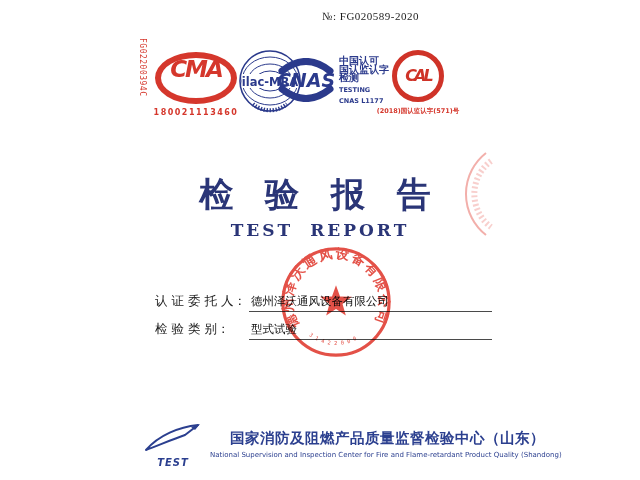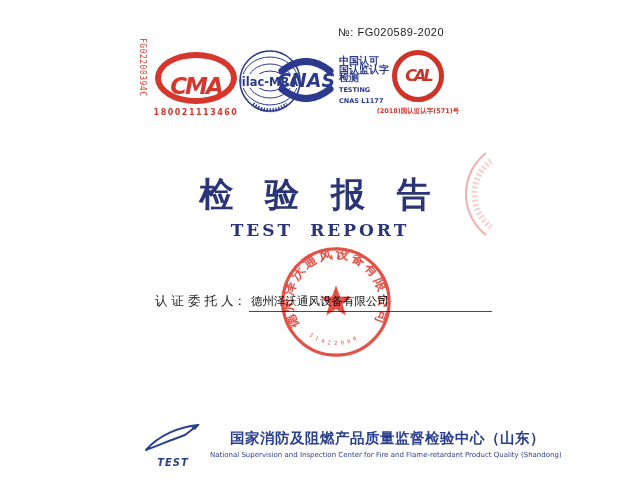--- a/index.html
+++ b/index.html
@@ -1,27 +1,27 @@
 <!DOCTYPE html>
 <html><head>
 <meta charset="utf-8">
 <style>
   html,body{margin:0;padding:0;}
   .page{position:relative;width:640px;height:480px;background:#ffffff;overflow:hidden;
         font-family:"DejaVu Sans",sans-serif;}
   
-  .report-no{position:absolute;left:338px;top:10px;font-family:Liberation Sans, sans-serif;
-             font-size:11px;color:#1c1c1c;letter-spacing:.5px;margin-top:16px;}
+  .report-no{position:absolute;left:322px;top:10px;font-family:Liberation Serif, serif;
+             font-size:11px;color:#1c1c1c;letter-spacing:.5px;}
   
   .side-code{position:absolute;left:138px;top:38px;writing-mode:vertical-rl;
              font-size:8px;color:#d5372c;letter-spacing:.5px;font-family:"DejaVu Sans Mono",monospace;}
   
   .cma-block{position:absolute;left:153px;top:52px;width:86px;text-align:center;}
   .cma-oval{width:70px;height:40px;border:6px solid #d5372c;border-radius:50%;
-            margin:0 auto;display:flex;align-items:flex-end;justify-content:center;}
+            margin:0 auto;display:flex;align-items:flex-start;justify-content:center;}
   .cma-oval span{font-size:23px;font-weight:bold;font-style:italic;color:#d5372c;
                  letter-spacing:-2px;line-height:1;}
   .cma-num{margin-top:4px;font-size:8px;color:#d5372c;letter-spacing:1.5px;font-weight:bold;}
   
   .ilac{position:absolute;left:239px;top:46px;}
   
   .cnas-logo{position:absolute;left:276px;top:58px;}
   .cnas-caption{position:absolute;left:339px;top:57px;width:52px;color:#2b3a8c;}
   .cnas-caption .zh{font-size:10px;font-weight:bold;line-height:8.5px;}
   .cnas-caption .en{font-size:6.5px;font-weight:bold;line-height:8.5px;margin-top:3px;}
@@ -109,20 +109,24 @@
   </div>
 
   <div class="title-zh">检 验 报 告</div>
   <div class="title-en">TEST REPORT</div>
 
   <div class="form">
     <div class="form-row">
       <div class="form-label">认 证 委 托 人：</div>
       <div class="form-value">德州泽沃通风设备有限公司</div>
     </div>
+    <div class="form-row">
+      <div class="form-label">检 验 类 别：</div>
+      <div class="form-value">型式试验</div>
+    </div>
   </div>
 
   <div class="stamp">
     <svg width="118" height="118" viewBox="-60 -60 120 120">
       <defs>
         <path id="seal-ring" d="M -37.5,24 A 44.5,44.5 0 1 1 37.5,24" fill="none"></path>
         <path id="seal-bottom" d="M -32,30 A 44,44 0 0 0 32,30" fill="none"></path>
       </defs>
       <circle cx="0" cy="0" r="54" fill="none" stroke="#e0392e" stroke-width="3.2"></circle>
       <text font-size="13.5" font-weight="bold" fill="#e0392e" font-family="DejaVu Sans, sans-serif">

